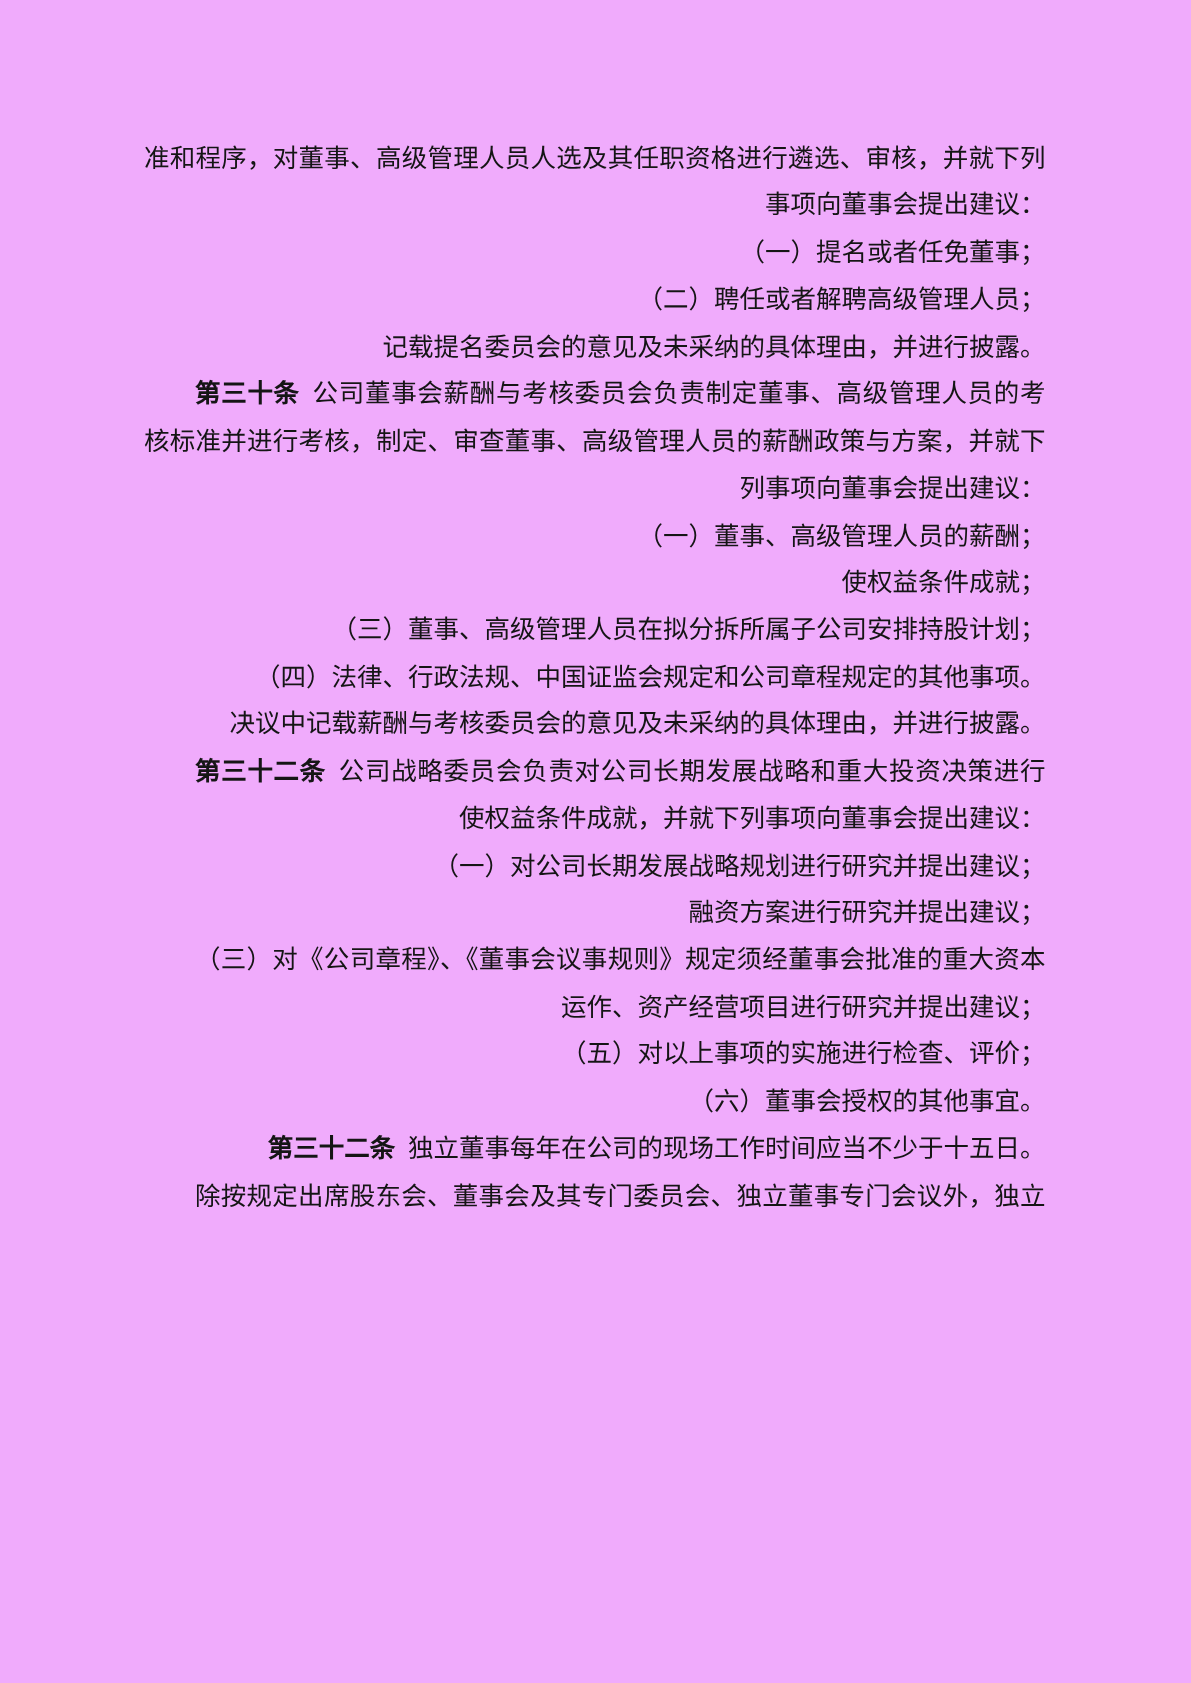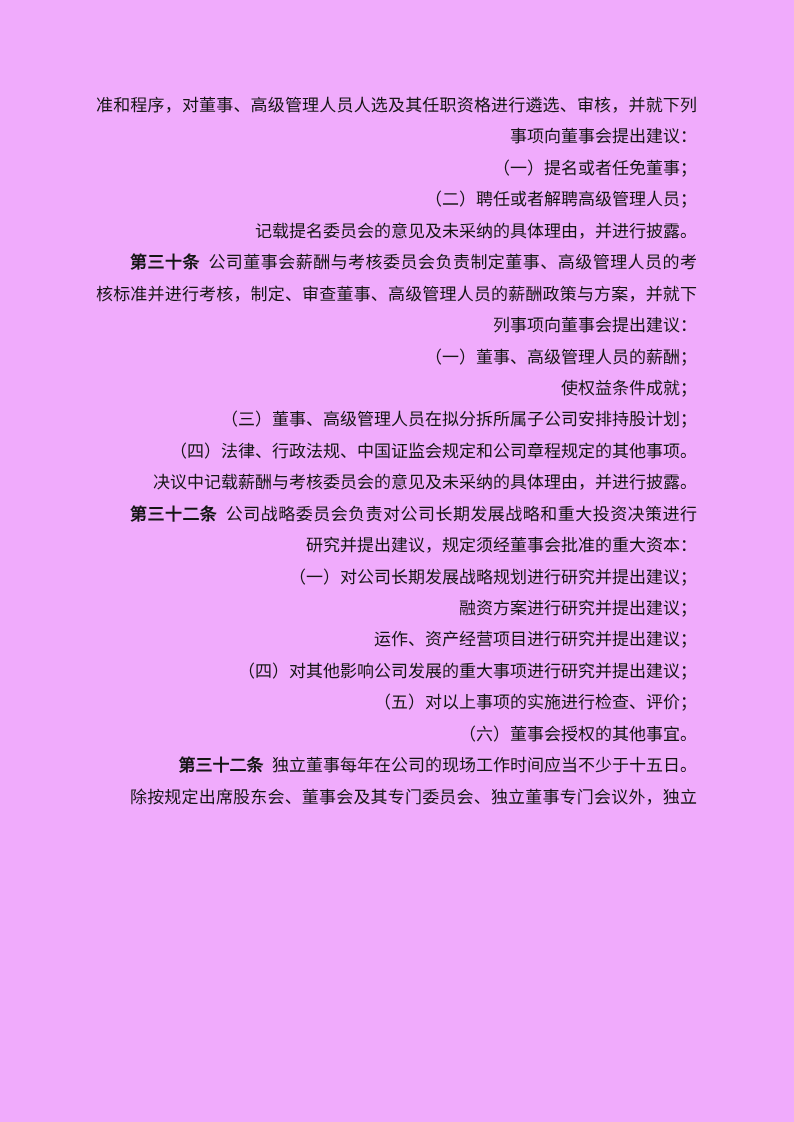--- a/index.html
+++ b/index.html
@@ -54,23 +54,23 @@
       <div class="line"><span class="line-text">记载提名委员会的意见及未采纳的具体理由，并进行披露。</span></div>
       <div class="line indent justify"><span class="article-number">第三十条</span><span class="line-text">公司董事会薪酬与考核委员会负责制定董事、高级管理人员的考</span></div>
       <div class="line justify"><span class="line-text">核标准并进行考核，制定、审查董事、高级管理人员的薪酬政策与方案，并就下</span></div>
       <div class="line"><span class="line-text">列事项向董事会提出建议：</span></div>
       <div class="line indent"><span class="line-text">（一）董事、高级管理人员的薪酬；</span></div>
       <div class="line"><span class="line-text">使权益条件成就；</span></div>
       <div class="line indent"><span class="line-text">（三）董事、高级管理人员在拟分拆所属子公司安排持股计划；</span></div>
       <div class="line indent"><span class="line-text">（四）法律、行政法规、中国证监会规定和公司章程规定的其他事项。</span></div>
       <div class="line"><span class="line-text">决议中记载薪酬与考核委员会的意见及未采纳的具体理由，并进行披露。</span></div>
       <div class="line indent justify"><span class="article-number">第三十二条</span><span class="line-text">公司战略委员会负责对公司长期发展战略和重大投资决策进行</span></div>
-      <div class="line"><span class="line-text">研究并提出建议，规定须经董事会批准的重大资本：</span></div>
+      <div class="line"><span class="line-text">使权益条件成就，并就下列事项向董事会提出建议：</span></div>
       <div class="line indent"><span class="line-text">（一）对公司长期发展战略规划进行研究并提出建议；</span></div>
       <div class="line"><span class="line-text">融资方案进行研究并提出建议；</span></div>
+      <div class="line indent justify"><span class="line-text">（三）对《公司章程》、《董事会议事规则》规定须经董事会批准的重大资本</span></div>
       <div class="line"><span class="line-text">运作、资产经营项目进行研究并提出建议；</span></div>
-      <div class="line indent"><span class="line-text">（四）对其他影响公司发展的重大事项进行研究并提出建议；</span></div>
       <div class="line indent"><span class="line-text">（五）对以上事项的实施进行检查、评价；</span></div>
       <div class="line indent"><span class="line-text">（六）董事会授权的其他事宜。</span></div>
       <div class="line indent"><span class="article-number">第三十二条</span><span class="line-text">独立董事每年在公司的现场工作时间应当不少于十五日。</span></div>
       <div class="line indent justify"><span class="line-text">除按规定出席股东会、董事会及其专门委员会、独立董事专门会议外，独立</span></div>
     </div>
 </div>
 
 </body></html>

